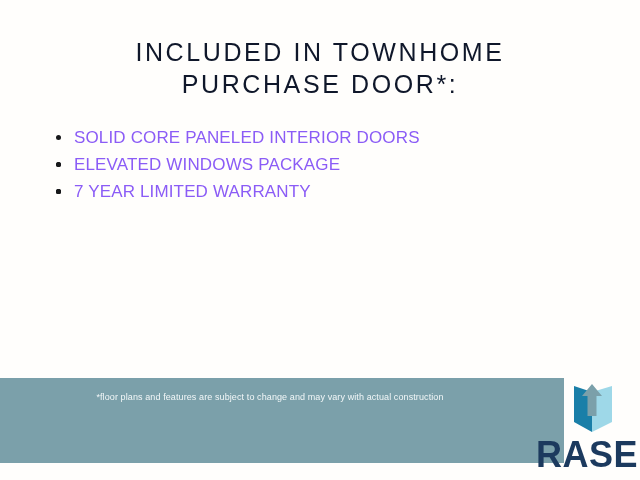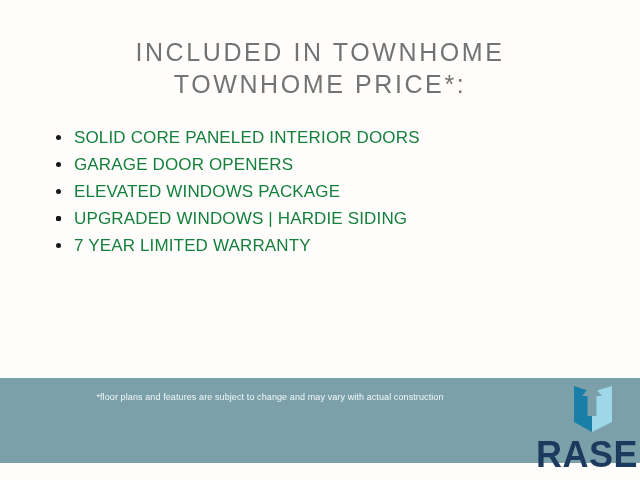--- a/index.html
+++ b/index.html
@@ -30,61 +30,61 @@
     left: 0;
     width: 640px;
     text-align: center;
   }
   .title-line {
     display: block;
     font-family: "Liberation Sans", sans-serif;
     font-size: 25px;
     font-weight: 400;
     letter-spacing: 2.6px;
-    color: #737373;
+    color: #0f172a;
     line-height: 32px;
     white-space: nowrap;
   }
 
   
   #feature-list {
     position: absolute;
     top: 124px;
     left: 52px;
     width: 570px;
     margin: 0;
     padding: 0;
     list-style: none;
   }
   .feature-item {
     position: relative;
     padding-left: 22px;
     font-size: 17px;
     font-weight: 400;
     letter-spacing: 0.15px;
-    color: #15803d;
+    color: #8b5cf6;
     line-height: 27px;
     white-space: nowrap;
   }
   .feature-bullet {
     position: absolute;
     left: 4px;
     top: 11px;
     width: 5px;
     height: 5px;
     border-radius: 50%;
     background: #17181a;
   }
 
   
   #footer-bar {
     position: absolute;
     left: 0;
     top: 378px;
-    width: 640px;
+    width: 564px;
     height: 85px;
     background: #7ba0aa;
   }
   #disclaimer {
     position: absolute;
     top: 13px;
     left: 0;
     width: 540px;
     text-align: center;
     font-size: 9px;
@@ -123,45 +123,40 @@
     white-space: nowrap;
   }
 </style>
 </head>
 <body>
 
 <div id="slide">
 
   <div id="title-block">
     <span class="title-line">INCLUDED IN TOWNHOME</span>
-    <span class="title-line">TOWNHOME PRICE*:</span>
+    <span class="title-line">PURCHASE DOOR*:</span>
   </div>
 
   <ul id="feature-list">
     <li class="feature-item">
       <span class="feature-bullet"></span>
       <span>SOLID CORE PANELED INTERIOR DOORS</span>
     </li>
     <li class="feature-item">
       <span class="feature-bullet"></span>
-      <span>GARAGE DOOR OPENERS</span>
     </li>
     <li class="feature-item">
       <span class="feature-bullet"></span>
       <span>ELEVATED WINDOWS PACKAGE</span>
     </li>
     <li class="feature-item">
       <span class="feature-bullet"></span>
     </li>
     <li class="feature-item">
       <span class="feature-bullet"></span>
-    </li>
-    <li class="feature-item">
-      <span class="feature-bullet"></span>
-      <span>UPGRADED WINDOWS | HARDIE SIDING</span>
     </li>
     <li class="feature-item">
       <span class="feature-bullet"></span>
       <span>7 YEAR LIMITED WARRANTY</span>
     </li>
   </ul>
 
   <div id="footer-bar">
     <div id="disclaimer">*floor plans and features are subject to change and may vary with actual construction</div>
   </div>

